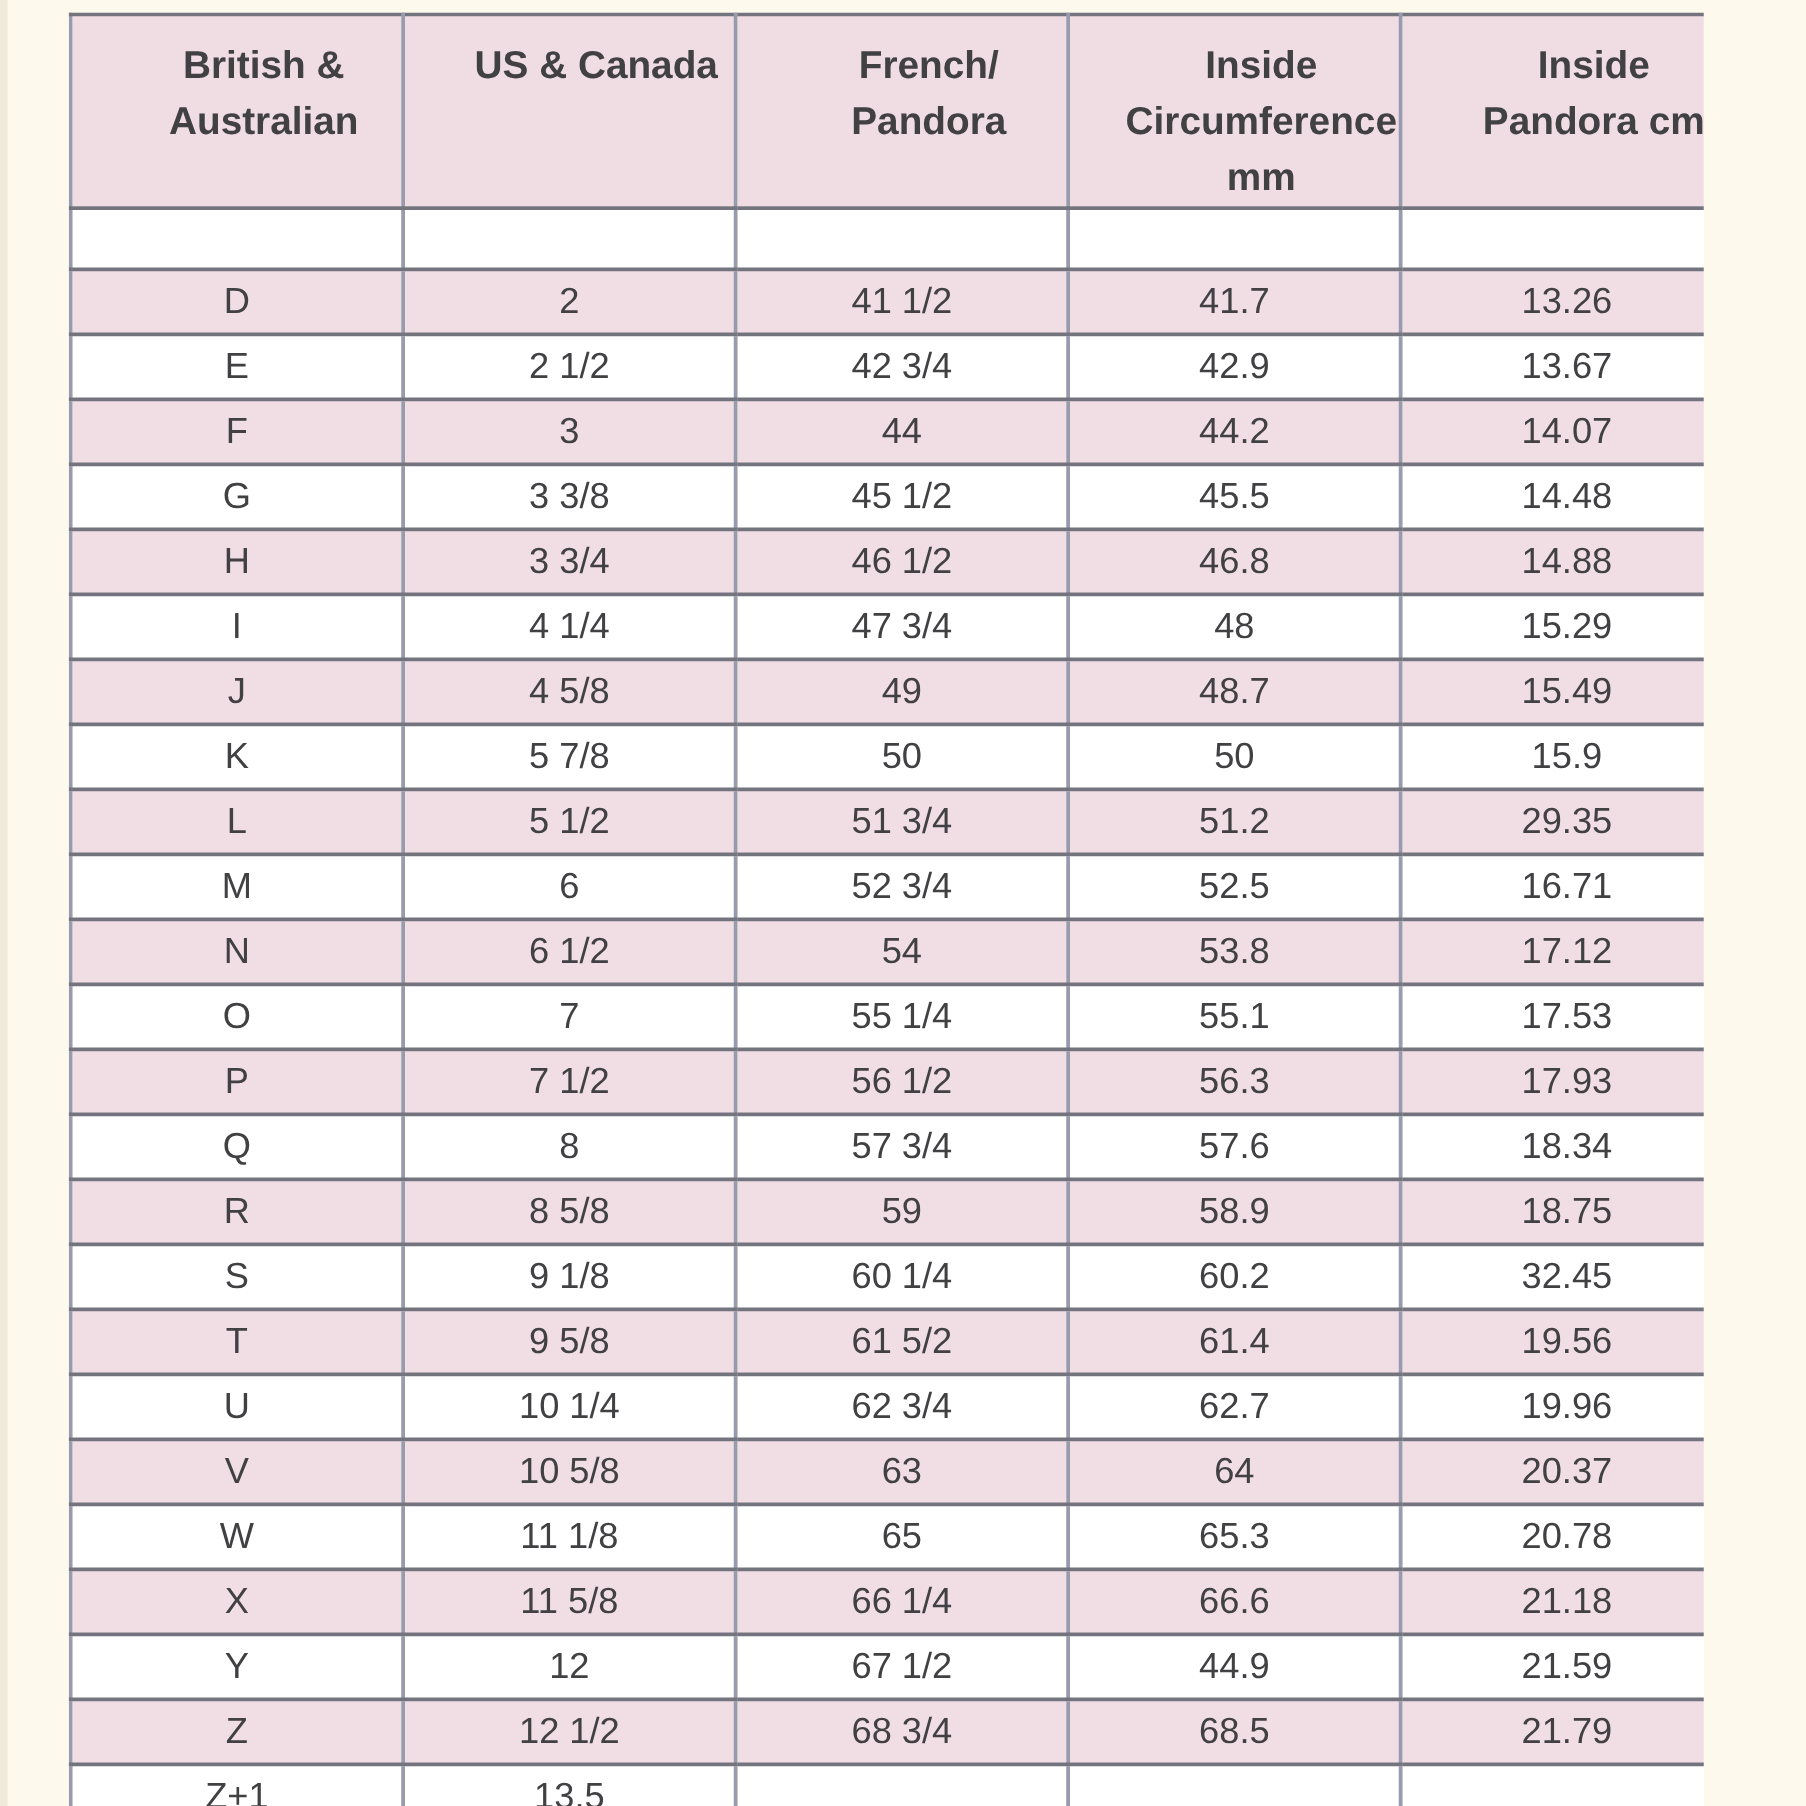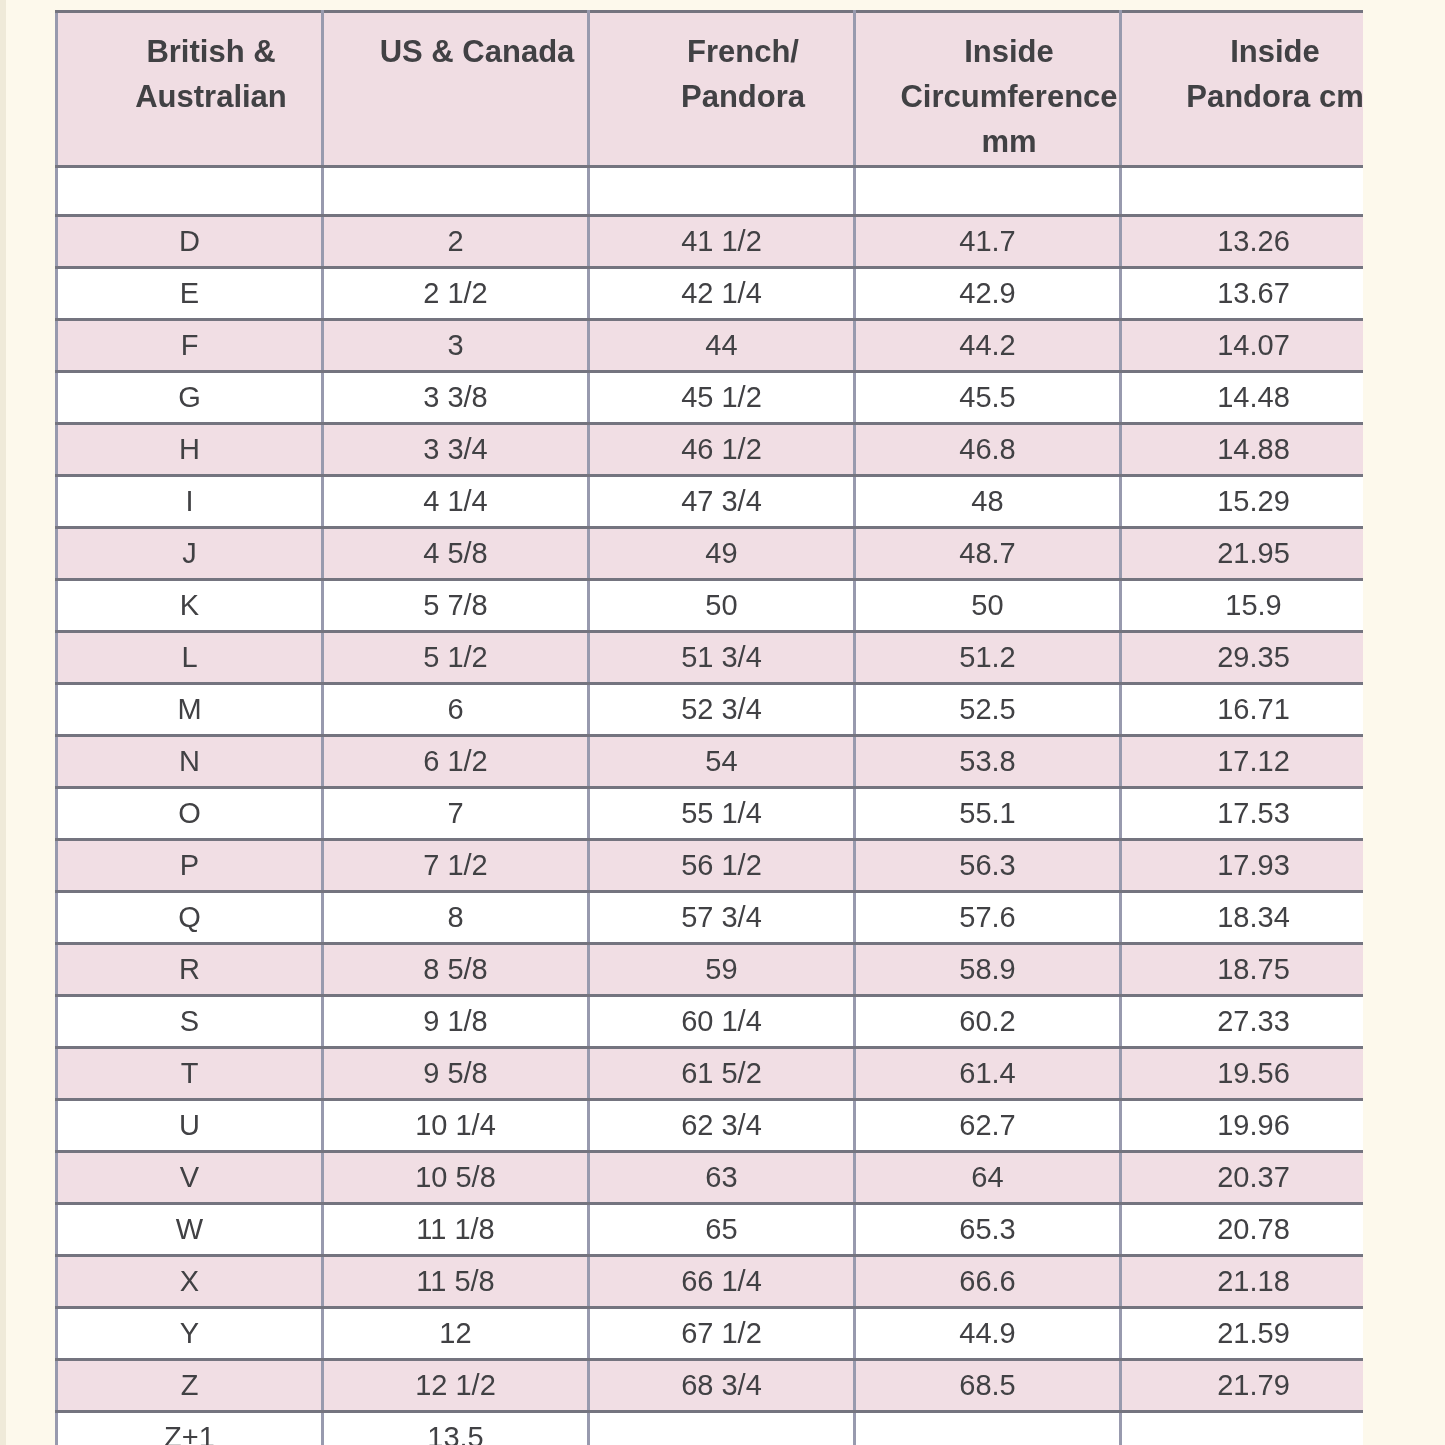--- a/index.html
+++ b/index.html
@@ -115,21 +115,21 @@
     <tr class="pink">
           <td>D</td>
           <td>2</td>
           <td>41 1/2</td>
           <td>41.7</td>
           <td>13.26</td>
         </tr>
         <tr class="white">
           <td>E</td>
           <td>2 1/2</td>
-          <td>42 1/4</td>
+          <td>42 3/4</td>
           <td>42.9</td>
           <td>13.67</td>
         </tr>
         <tr class="pink">
           <td>F</td>
           <td>3</td>
           <td>44</td>
           <td>44.2</td>
           <td>14.07</td>
         </tr>
@@ -152,21 +152,21 @@
           <td>4 1/4</td>
           <td>47 3/4</td>
           <td>48</td>
           <td>15.29</td>
         </tr>
         <tr class="pink">
           <td>J</td>
           <td>4 5/8</td>
           <td>49</td>
           <td>48.7</td>
-          <td>21.95</td>
+          <td>15.49</td>
         </tr>
         <tr class="white">
           <td>K</td>
           <td>5 7/8</td>
           <td>50</td>
           <td>50</td>
           <td>15.9</td>
         </tr>
         <tr class="pink">
           <td>L</td>
@@ -215,21 +215,21 @@
           <td>8 5/8</td>
           <td>59</td>
           <td>58.9</td>
           <td>18.75</td>
         </tr>
         <tr class="white">
           <td>S</td>
           <td>9 1/8</td>
           <td>60 1/4</td>
           <td>60.2</td>
-          <td>27.33</td>
+          <td>32.45</td>
         </tr>
         <tr class="pink">
           <td>T</td>
           <td>9 5/8</td>
           <td>61 5/2</td>
           <td>61.4</td>
           <td>19.56</td>
         </tr>
         <tr class="white">
           <td>U</td>

